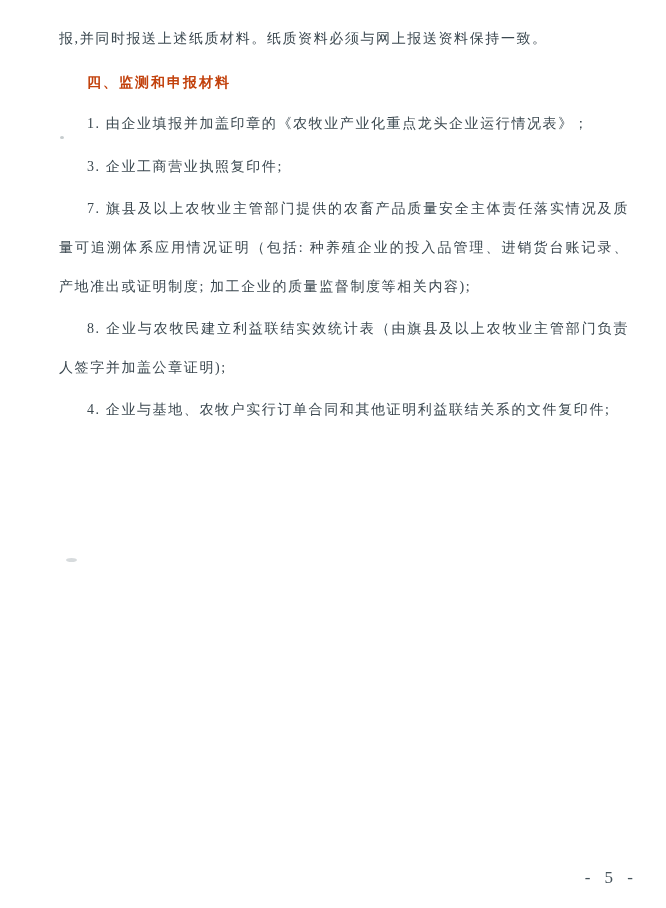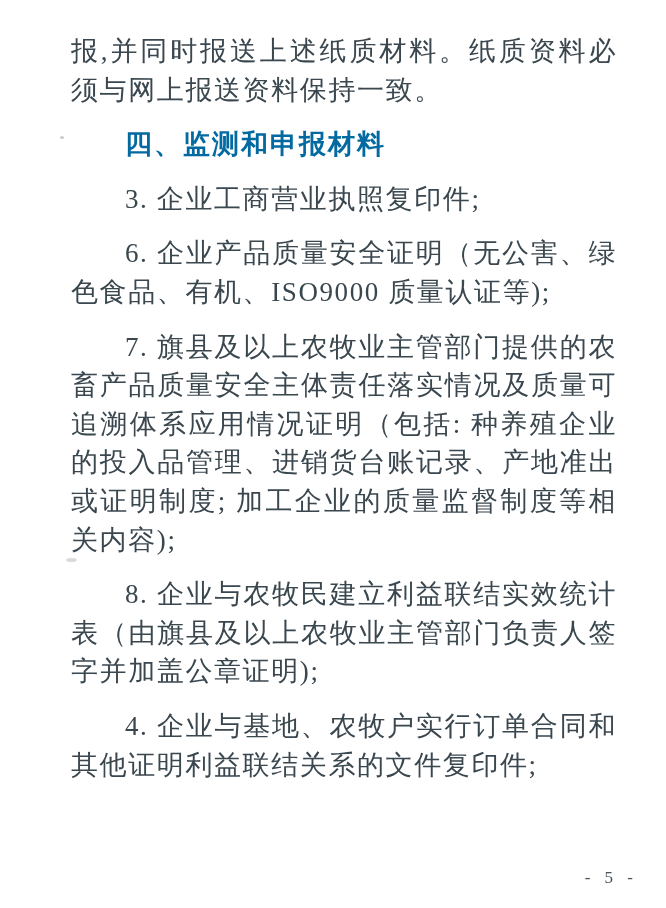--- a/index.html
+++ b/index.html
@@ -15,37 +15,37 @@
     overflow: hidden;
     font-family: "Liberation Serif", "DejaVu Serif", serif;
   }
   .content {
     position: absolute;
     left: 55px;
     top: 16px;
     width: 578px;
   }
   .para {
-    margin: 16px;
-    font-size: 27px;
+    margin: 4px;
+    font-size: 14px;
     line-height: 38.6px;
     color: #3a474f;
     text-align: justify;
     text-justify: inter-character;
     text-align-last: left;
     letter-spacing: 1.6px;
     word-break: break-all;
   }
   .indent {
     text-indent: 2em;
   }
   .heading {
     font-family: "Liberation Sans", "DejaVu Sans", sans-serif;
     font-weight: 700;
-    color: #0369a1;
+    color: #c2410c;
     letter-spacing: 2px;
   }
   .page-number {
     position: absolute;
     right: 28px;
     bottom: 20px;
     font-size: 17px;
     letter-spacing: 5px;
     color: #45525a;
     font-family: "Liberation Serif", "DejaVu Serif", serif;
@@ -58,22 +58,22 @@
   .speck-a { left: 60px; top: 136px; width: 4px; height: 3px; }
   .speck-b { left: 66px; top: 558px; width: 11px; height: 4px; opacity: .7; }
 </style>
 </head>
 <body>
 
 <div class="page">
   <div class="content">
     <p class="para">报,并同时报送上述纸质材料。纸质资料必须与网上报送资料保持一致。</p>
     <p class="para heading indent">四、监测和申报材料</p>
+    <p class="para indent">1. 由企业填报并加盖印章的《农牧业产业化重点龙头企业运行情况表》；</p>
     <p class="para indent">3. 企业工商营业执照复印件;</p>
-    <p class="para indent">6. 企业产品质量安全证明（无公害、绿色食品、有机、ISO9000 质量认证等);</p>
     <p class="para indent">7. 旗县及以上农牧业主管部门提供的农畜产品质量安全主体责任落实情况及质量可追溯体系应用情况证明（包括: 种养殖企业的投入品管理、进销货台账记录、产地准出或证明制度; 加工企业的质量监督制度等相关内容);</p>
     <p class="para indent">8. 企业与农牧民建立利益联结实效统计表（由旗县及以上农牧业主管部门负责人签字并加盖公章证明);</p>
     <p class="para indent">4. 企业与基地、农牧户实行订单合同和其他证明利益联结关系的文件复印件;</p>
   </div>
 
   <div class="page-number">- 5 -</div>
 
   <div class="speck speck-a"></div>
   <div class="speck speck-b"></div>
 </div>

